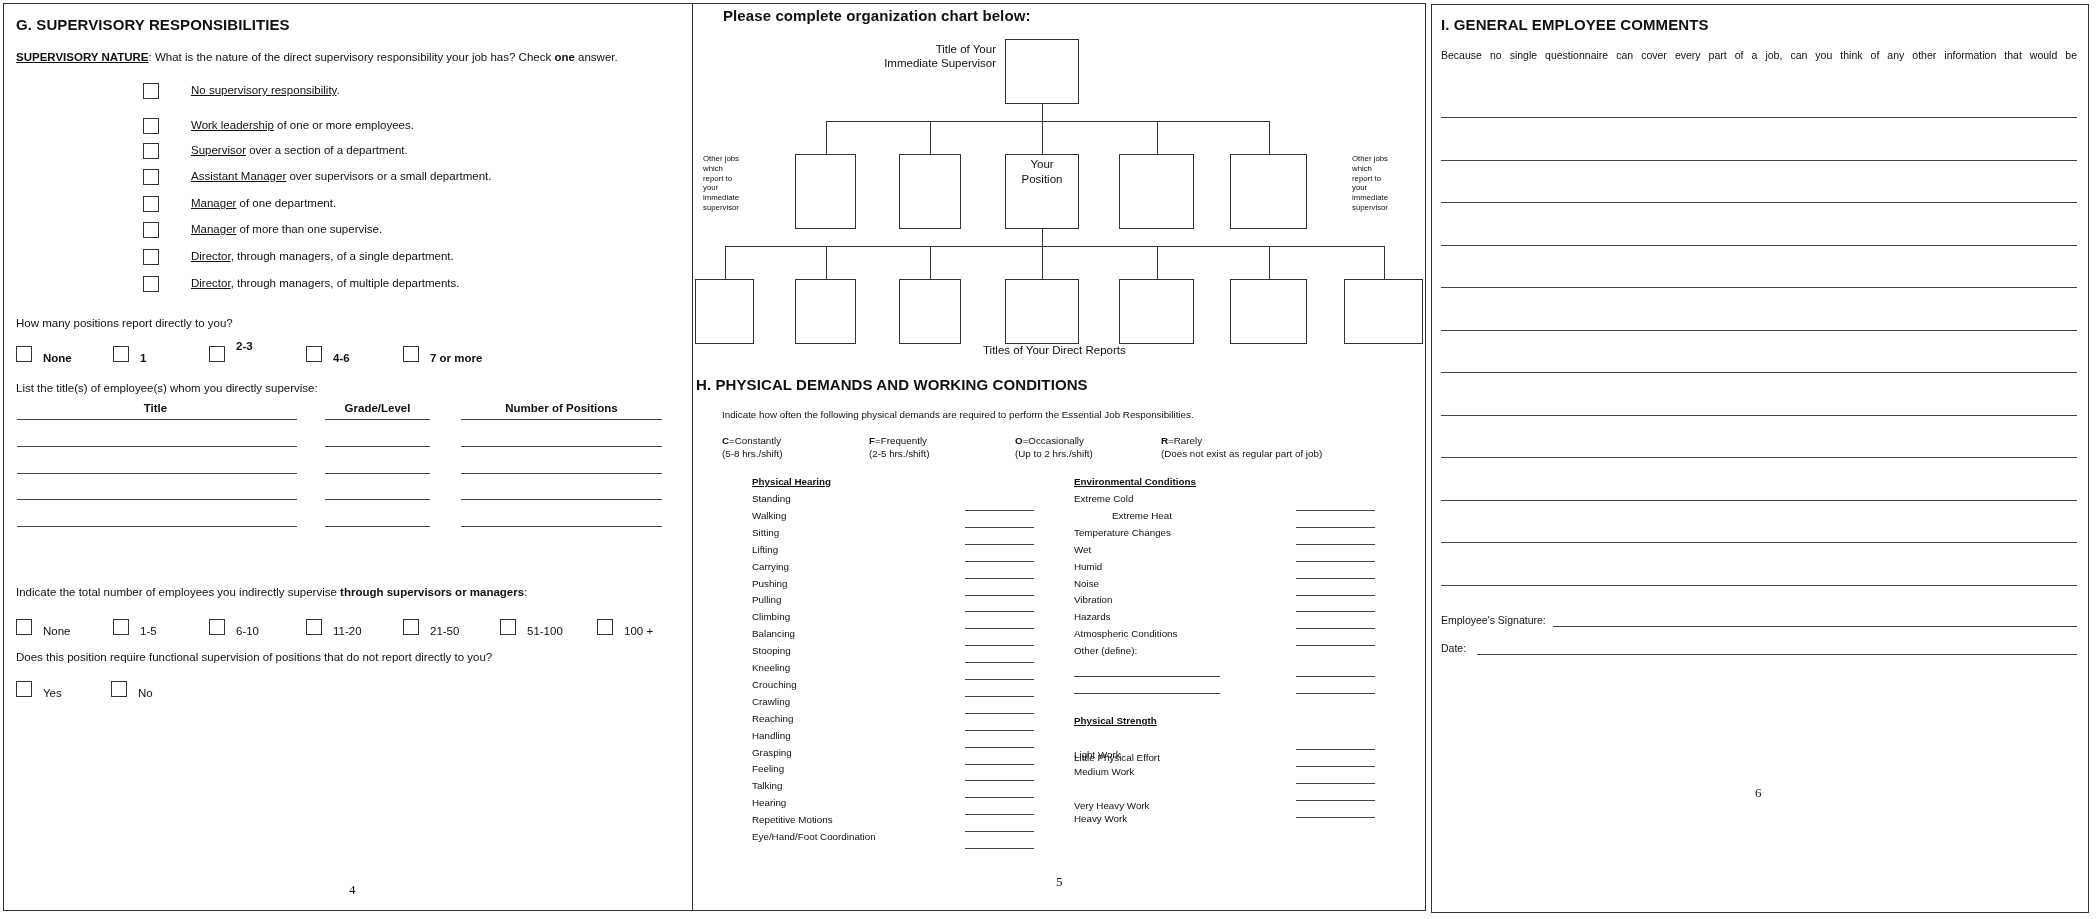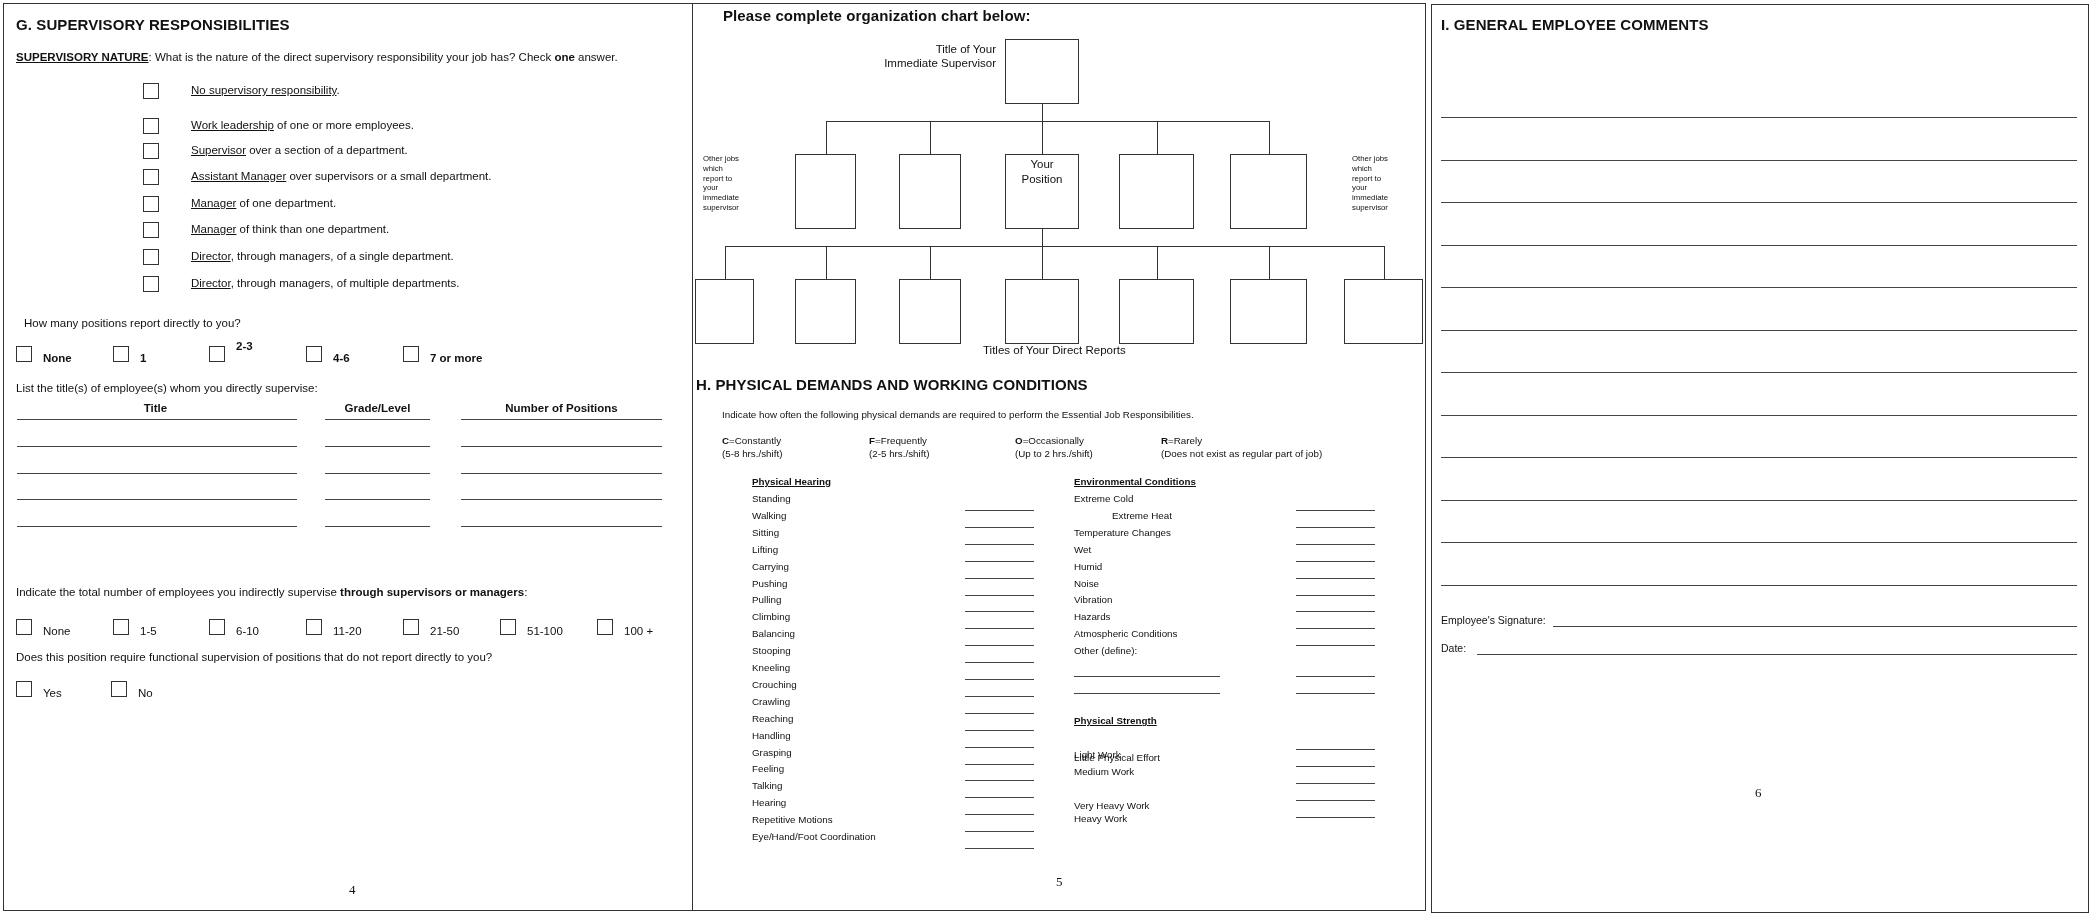--- a/index.html
+++ b/index.html
@@ -37,28 +37,28 @@
       <div class="abs t11" style="left: 187px; top: 80px;"><span class="u">No supervisory responsibility</span><span>.</span></div>
       <div class="cb" style="left: 139px; top: 114px;"></div>
       <div class="abs t11" style="left: 187px; top: 115px;"><span class="u">Work leadership</span><span> of one or more employees.</span></div>
       <div class="cb" style="left: 139px; top: 139px;"></div>
       <div class="abs t11" style="left: 187px; top: 140px;"><span class="u">Supervisor</span><span> over a section of a department.</span></div>
       <div class="cb" style="left: 139px; top: 165px;"></div>
       <div class="abs t11" style="left: 187px; top: 166px;"><span class="u">Assistant Manager</span><span> over supervisors or a small department.</span></div>
       <div class="cb" style="left: 139px; top: 192px;"></div>
       <div class="abs t11" style="left: 187px; top: 193px;"><span class="u">Manager</span><span> of one department.</span></div>
       <div class="cb" style="left: 139px; top: 218px;"></div>
-      <div class="abs t11" style="left: 187px; top: 219px;"><span class="u">Manager</span><span> of think than one department.</span></div>
+      <div class="abs t11" style="left: 187px; top: 219px;"><span class="u">Manager</span><span> of more than one supervise.</span></div>
       <div class="cb" style="left: 139px; top: 245px;"></div>
       <div class="abs t11" style="left: 187px; top: 246px;"><span class="u">Director</span><span>, through managers, of a single department.</span></div>
       <div class="cb" style="left: 139px; top: 272px;"></div>
       <div class="abs t11" style="left: 187px; top: 273px;"><span class="u">Director</span><span>, through managers, of multiple departments.</span></div>
     </div>
 
-  <div class="abs t11" style="left:20px;top:313px;">How many positions report directly to you?</div>
+  <div class="abs t11" style="left:12px;top:313px;">How many positions report directly to you?</div>
   <div id="direct-options">
       <div class="cb" style="left: 12px; top: 342px;"></div>
       <div class="abs t11 b" style="left: 39px; top: 348px;">None</div>
       <div class="cb" style="left: 109px; top: 342px;"></div>
       <div class="abs t11 b" style="left: 136px; top: 348px;">1</div>
       <div class="cb" style="left: 205px; top: 342px;"></div>
       <div class="abs t11 b" style="left: 232px; top: 336px;">2-3</div>
       <div class="cb" style="left: 302px; top: 342px;"></div>
       <div class="abs t11 b" style="left: 329px; top: 348px;">4-6</div>
       <div class="cb" style="left: 399px; top: 342px;"></div>
@@ -276,20 +276,21 @@
       <div class="abs t9" style="left: 381px; top: 795.6px;">Very Heavy Work</div>
       <input class="field" style="left: 603px; top: 799.6px; width: 79px;">
     </div>
 
   <div class="abs pnum" style="left:363px;top:870px;">5</div>
 </div>
 
 <div class="page" style="left:1431px;top:4px;width:658px;height:909px;">
   <div class="abs h1" style="left:9px;top:11px;">I.  GENERAL EMPLOYEE COMMENTS</div>
   <div class="abs t10" style="left:9px;top:44px;width:636px;line-height:13px;">
+    <div style="text-align:justify;text-align-last:justify;">Because no single questionnaire can cover every part of a job, can you think of any other information that would be</div>
   </div>
   <div id="comment-lines">
       <input class="field" style="left: 9px; top: 99px; width: 636px;">
       <input class="field" style="left: 9px; top: 141.5px; width: 636px;">
       <input class="field" style="left: 9px; top: 184px; width: 636px;">
       <input class="field" style="left: 9px; top: 226.5px; width: 636px;">
       <input class="field" style="left: 9px; top: 269px; width: 636px;">
       <input class="field" style="left: 9px; top: 311.5px; width: 636px;">
       <input class="field" style="left: 9px; top: 354px; width: 636px;">
       <input class="field" style="left: 9px; top: 396.5px; width: 636px;">

